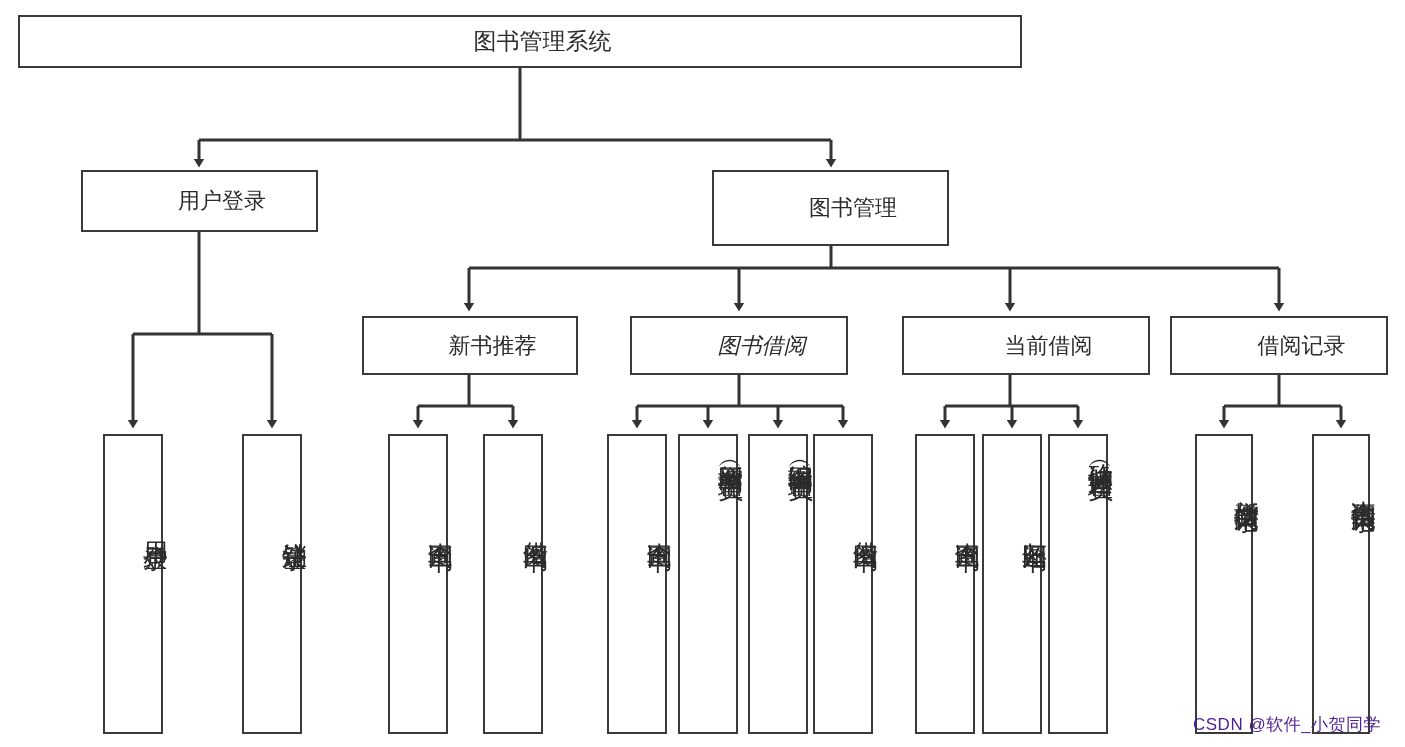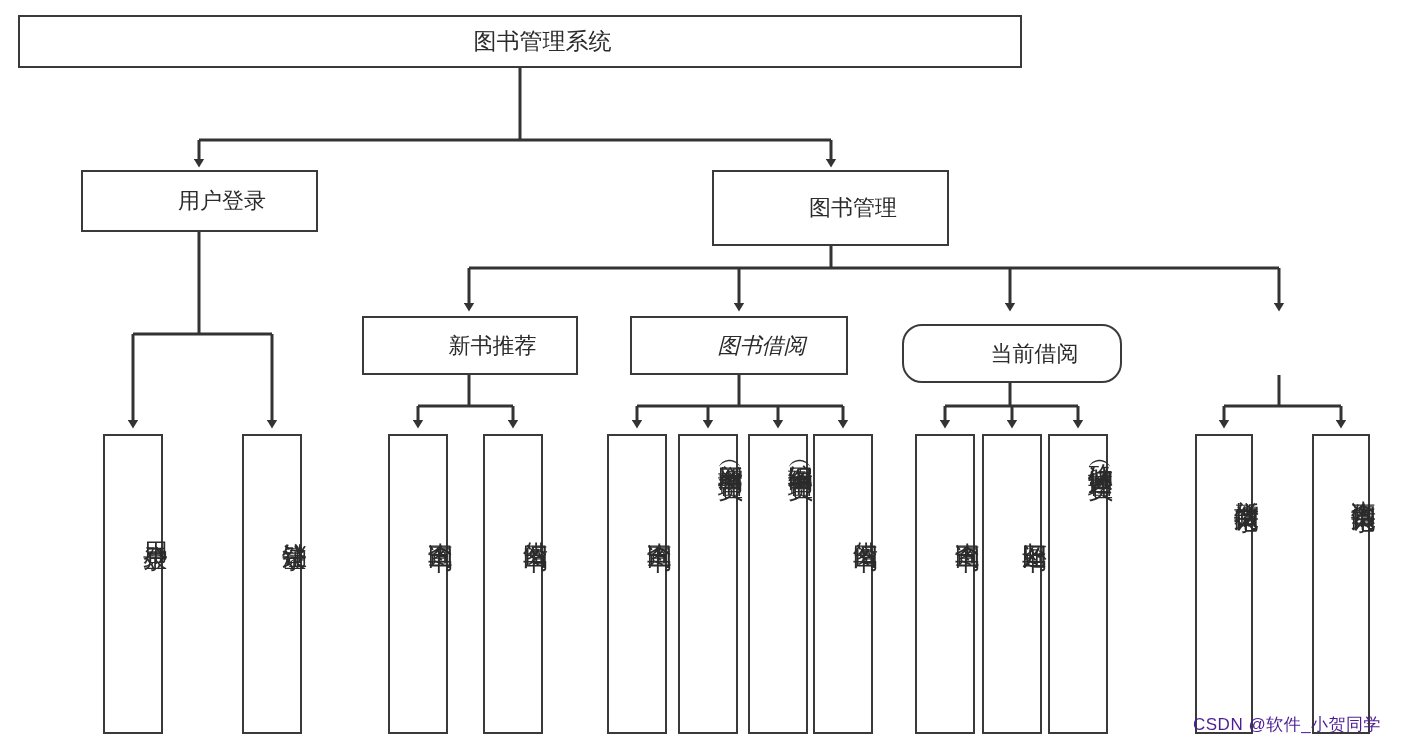--- a/index.html
+++ b/index.html
@@ -145,22 +145,25 @@
   <div class="node horizontal" style="left:712px; top:170px; width:237px; height:76px;">
     <span class="label">图书管理</span>
   </div>
 
   <div class="node horizontal" style="left:362px; top:316px; width:216px; height:59px;">
     <span class="label">新书推荐</span>
   </div>
   <div class="node horizontal" style="left:630px; top:316px; width:218px; height:59px;font-style:italic;">
     <span class="label">图书借阅</span>
   </div>
-  <div class="node horizontal" style="left:902px; top:324px; width:220px; height:59px;border-radius:20px;">
+  <div class="node horizontal" style="left:902px; top:316px; width:248px; height:59px;">
     <span class="label">当前借阅</span>
+  </div>
+  <div class="node horizontal" style="left:1170px; top:316px; width:218px; height:59px;">
+    <span class="label">借阅记录</span>
   </div>
 
   <div class="node vertical mid" style="left:103px; top:434px; width:60px; height:300px;">
     <span class="label">用户登录</span>
   </div>
   <div class="node vertical mid" style="left:242px; top:434px; width:60px; height:300px;">
     <span class="label">注销登录</span>
   </div>
 
   <div class="node vertical mid" style="left:388px; top:434px; width:60px; height:300px;">

